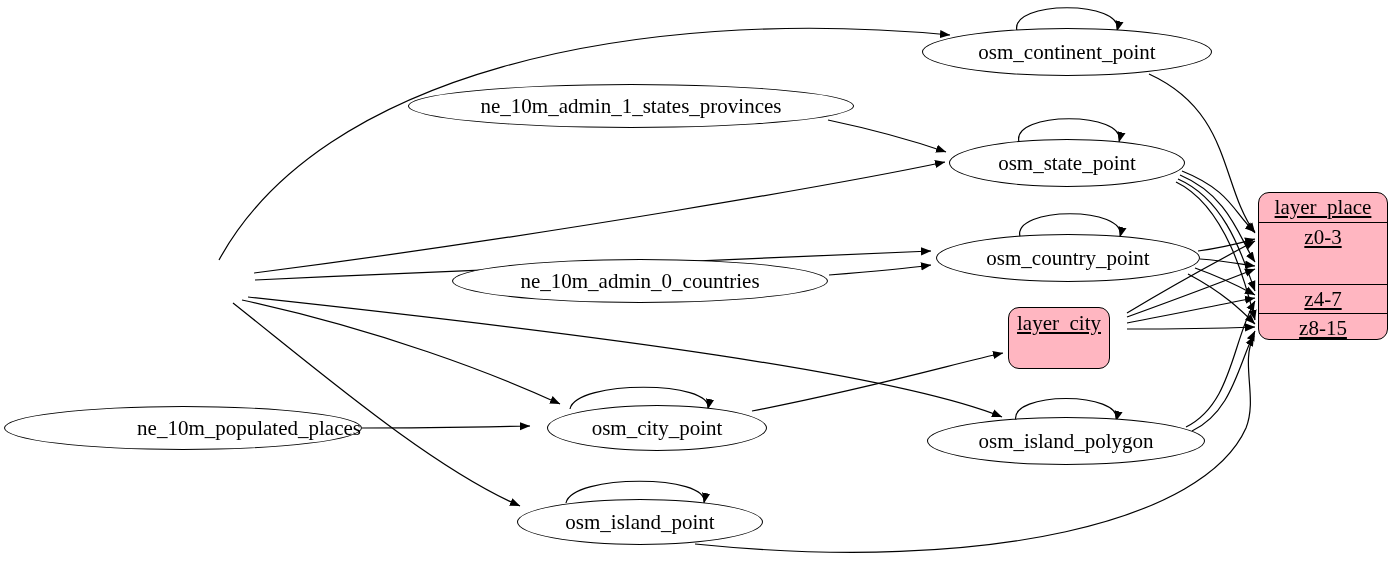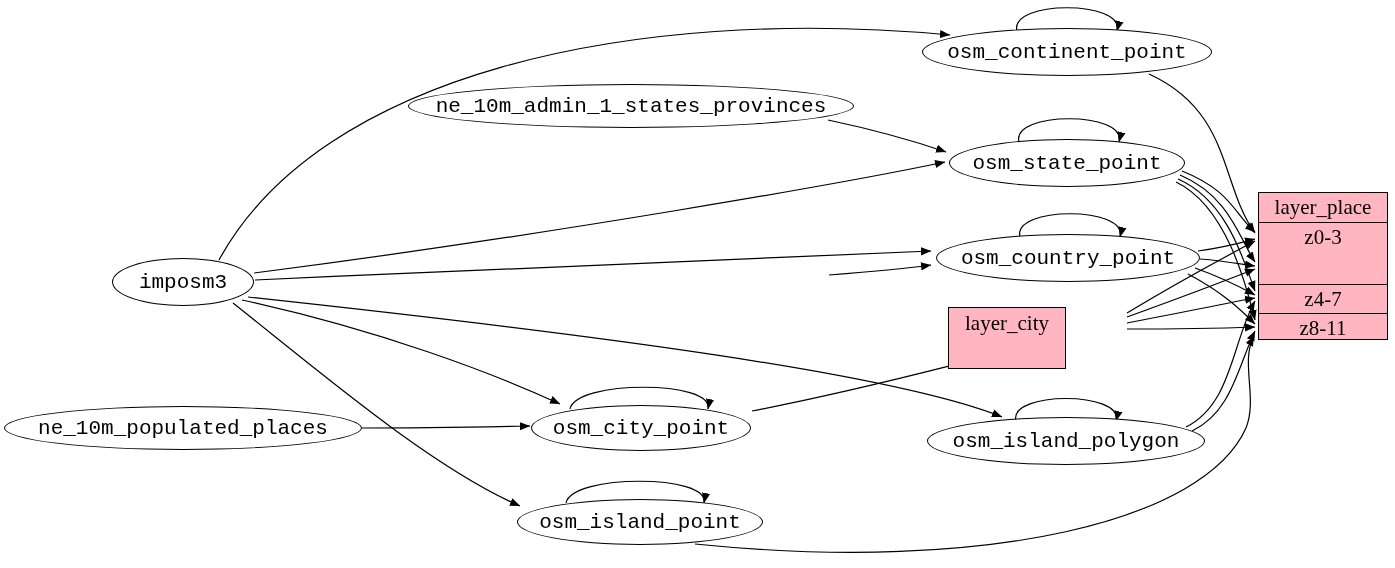--- a/index.html
+++ b/index.html
@@ -2,24 +2,24 @@
 <html><head>
 <meta charset="utf-8">
 <style>
   html,body{margin:0;padding:0;background:#ffffff;}
   .canvas{
     position:relative;width:1395px;height:568px;background:#ffffff;overflow:hidden;
     font-family:"Liberation Serif","DejaVu Serif",serif;color:#000000;
   }
   .edges{position:absolute;left:0;top:0;width:1395px;height:568px;}
   .node{position:absolute;display:flex;align-items:center;justify-content:center;
-    font-size:21px;white-space:nowrap;box-sizing:border-box;font-family:Liberation Mono, monospace;}
+    font-size:21px;white-space:nowrap;box-sizing:border-box;}
   .ellipse{border:1.4px solid #000;border-radius:50%;background:#ffffff;}
-  .record{border:1.6px solid #000;border-radius:0;background:#ffb6c1;
-    position:absolute;box-sizing:border-box;overflow:hidden;font-size:21px;text-align:center;}
+  .record{border:1.6px solid #000;border-radius:11px;background:#ffb6c1;
+    position:absolute;box-sizing:border-box;overflow:hidden;font-size:21px;text-align:center;text-decoration:underline;}
   .record .row{display:flex;align-items:center;justify-content:center;box-sizing:border-box;}
   .record .row + .row{border-top:1.4px solid #000;}
 </style>
 </head>
 <body>
 
 <div class="canvas">
 
   <svg class="edges" viewBox="0 0 1395 568" xmlns="http://www.w3.org/2000/svg">
     <defs>
@@ -61,74 +61,74 @@
       <path marker-end="url(#arrow)" d="M 1127,313 C 1185,278 1227,256 1255,241"></path>
       <path marker-end="url(#arrow)" d="M 1127,317 C 1185,296 1227,280 1255,269"></path>
       <path marker-end="url(#arrow)" d="M 1127,323 C 1185,312 1227,303 1255,298"></path>
       <path marker-end="url(#arrow)" d="M 1127,329 C 1185,329 1227,328 1255,327"></path>
       <path marker-end="url(#arrow)" d="M 1186,427 C 1232,404 1232,342 1255,301"></path>
       <path marker-end="url(#arrow)" d="M 1192,431 C 1232,412 1238,366 1255,331"></path>
       <path marker-end="url(#arrow)" d="M 695,544 C 990,574 1205,520 1246,428 C 1258,398 1240,362 1254,336"></path>
     </g>
   </svg>
 
-  <div class="node ellipse" style="left:112px;top:258px;width:142px;height:48px;">
-    <span>imposm3</span>
-  </div>
 
   <div class="node ellipse" style="left:408px;top:84px;width:446px;height:44px;">
     <span>ne_10m_admin_1_states_provinces</span>
   </div>
 
+  <div class="node ellipse" style="left:452px;top:259px;width:376px;height:44px;">
+    <span>ne_10m_admin_0_countries</span>
+  </div>
 
-  <div class="node ellipse" style="left:4px;top:406px;width:358px;height:44px;">
+  <div class="node ellipse" style="left:4px;top:406px;width:358px;height:44px;justify-content:flex-end;">
     <span>ne_10m_populated_places</span>
   </div>
 
   <div class="node ellipse" style="left:922px;top:28px;width:290px;height:48px;">
     <span>osm_continent_point</span>
   </div>
 
   <div class="node ellipse" style="left:936px;top:234px;width:264px;height:48px;">
     <span>osm_country_point</span>
   </div>
 
   <div class="node ellipse" style="left:949px;top:139px;width:236px;height:48px;">
     <span>osm_state_point</span>
   </div>
 
-  <div class="node ellipse" style="left:531px;top:405px;width:220px;height:46px;">
+  <div class="node ellipse" style="left:547px;top:405px;width:220px;height:46px;">
     <span>osm_city_point</span>
   </div>
 
   <div class="node ellipse" style="left:927px;top:417px;width:278px;height:48px;">
     <span>osm_island_polygon</span>
   </div>
 
   <div class="node ellipse" style="left:517px;top:499px;width:246px;height:46px;">
     <span>osm_island_point</span>
   </div>
 
-  <div class="record" style="left:948px;top:307px;width:118px;height:62px;">
+  <div class="record" style="left:1008px;top:307px;width:102px;height:62px;">
     <div class="row" style="height:30px;">
       <span>layer_city</span>
     </div>
   </div>
 
   <div class="record" style="left:1258px;top:192px;width:130px;height:148px;">
     <div class="row" style="height:29px;">
       <span>layer_place</span>
     </div>
     <div class="row" style="height:29px;">
       <span>z0-3</span>
     </div>
     <div class="row" style="height:29px;margin-top:33px;">
       <span>z4-7</span>
     </div>
     <div class="row" style="height:29px;">
-      <span>z8-11</span>
+      <span>z8-15</span>
     </div>
     <div class="row" style="height:29px;margin-left:16px;">
       <span>z12-z14+</span>
     </div>
   </div>
 
 </div>
 
 </body></html>

